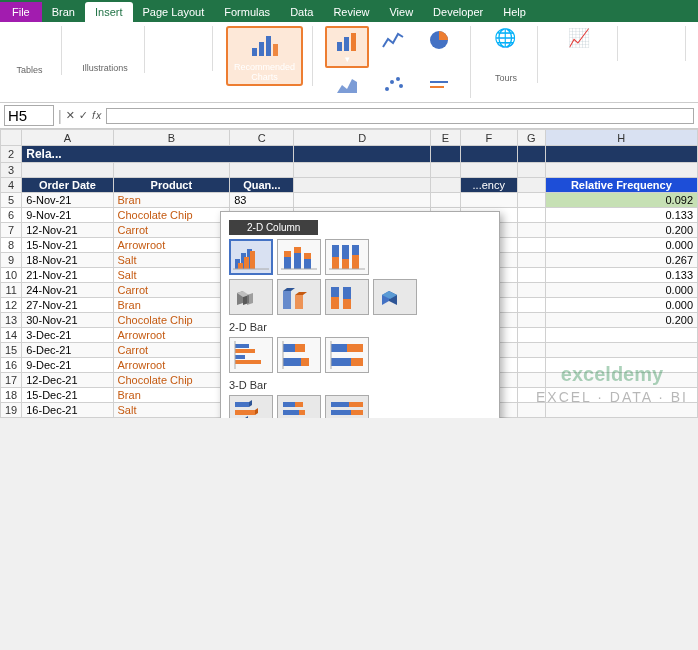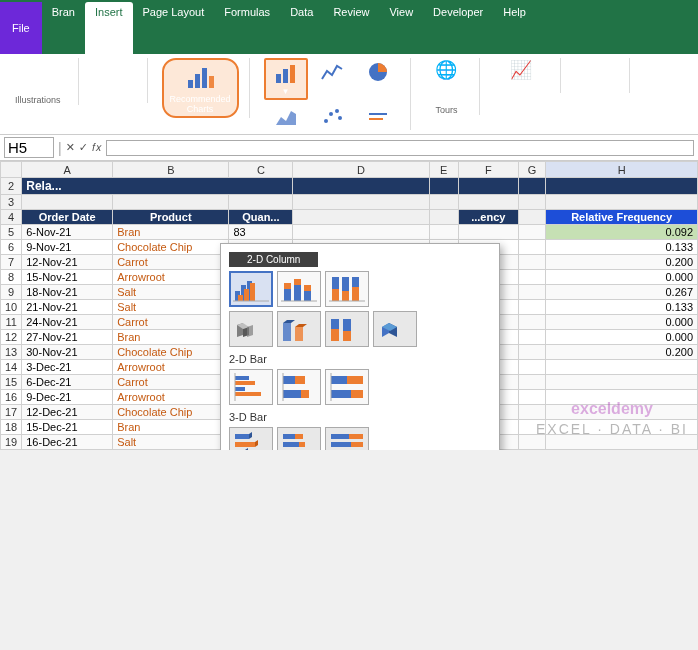--- a/index.html
+++ b/index.html
@@ -40,41 +40,48 @@
     .freq-val { text-align: right; color: #000; }
 
     
     .dropdown-overlay { position: absolute; top: 82px; left: 220px; z-index: 100; background: white; border: 1px solid #aaa; box-shadow: 3px 3px 8px rgba(0,0,0,0.3); width: 280px; padding: 8px; }
     .chart-icons-row { display: flex; gap: 4px; margin-bottom: 4px; }
     .chart-icon-item { width: 44px; height: 36px; border: 1px solid #aaa; display: flex; align-items: center; justify-content: center; cursor: pointer; background: #f8f8f8; }
     .chart-icon-item.selected-chart { border: 2px solid #4472c4; background: #d9e1f2; }
     .chart-icon-3d { background: #e8e8e8; }
 
     
-    .insert-chart-btn { border: 2px solid #ed7d31 !important; background: #fde8d8; border-radius: 14px; }
+    .insert-chart-btn { border: 2px solid #ed7d31 !important; background: #fde8d8; border-radius: 3px; }
   </style>
 </head>
 <body>
 
 <div class="ribbon">
   <div class="ribbon-tabs">
-    <div class="ribbon-tab" style="background:#6d28d9;padding:20px 12px;">File</div>
+    <div class="ribbon-tab" style="background:#a21caf;padding:4px 12px;">File</div>
     <div class="ribbon-tab">Bran</div>
     <div class="ribbon-tab active">Insert</div>
     <div class="ribbon-tab">Page Layout</div>
     <div class="ribbon-tab">Formulas</div>
     <div class="ribbon-tab">Data</div>
     <div class="ribbon-tab">Review</div>
     <div class="ribbon-tab">View</div>
     <div class="ribbon-tab">Developer</div>
     <div class="ribbon-tab">Help</div>
   </div>
 
   <div class="ribbon-body">
 
+    <div class="ribbon-group">
+      <div class="ribbon-icon-btn">
+        <span class="ribbon-icon">⊞</span>
+        <span class="ribbon-icon-label">Tables</span>
+      </div>
+      <span class="ribbon-group-label">Tables</span>
+    </div>
 
     <div class="ribbon-group">
       <div class="ribbon-icon-btn">
         <span class="ribbon-icon" style="font-size:18px;">🖼</span>
         <span class="ribbon-icon-label">Illustrations</span>
       </div>
       <span class="ribbon-group-label">Illustrations</span>
     </div>
 
     <div class="ribbon-group">
@@ -219,21 +226,21 @@
         <td></td>
       </tr>
 
       <tr>
         <td class="row-header">4</td>
         <td class="col-header-row" style="background:#1f3864;color:white;font-weight:bold;text-align:center;">Order Date</td>
         <td class="col-header-row" style="background:#1f3864;color:white;font-weight:bold;text-align:center;">Product</td>
         <td class="col-header-row" style="background:#1f3864;color:white;font-weight:bold;text-align:center;">Quan...</td>
         <td></td>
         <td></td>
-        <td class="col-header-row" style="background:#1f3864;color:white;font-weight:bold;text-align:center;">...ency</td>
+        <td class="col-header-row" style="background:#1f3864;color:white;font-weight:normal;text-align:center;">...ency</td>
         <td></td>
         <td class="col-header-row" style="background:#1d4ed8;color:white;font-weight:bold;text-align:center;">Relative Frequency</td>
       </tr>
 
       <tr class="data-row">
         <td class="row-header">5</td>
         <td>6-Nov-21</td>
         <td class="orange-text">Bran</td>
         <td>83</td>
         <td></td>
@@ -535,16 +542,16 @@
           <rect x="18" y="19" width="16" height="5" fill="#ed7d31"></rect>
         </svg>
       </div>
     </div>
 
     
     
   </div>
 
   <div style="position:absolute;bottom:10px;right:10px;opacity:0.35;font-size:10px;text-align:center;line-height:1.4;">
-    <span style="font-size:16px;font-weight:bold;color:#a21caf;">exceldemy</span><br>
+    <span style="font-size:20px;font-weight:bold;color:#15803d;">exceldemy</span><br>
     <span style="font-size:14px;color:#333;letter-spacing:2px;">EXCEL · DATA · BI</span>
   </div>
 </div>
 
 </body></html>

